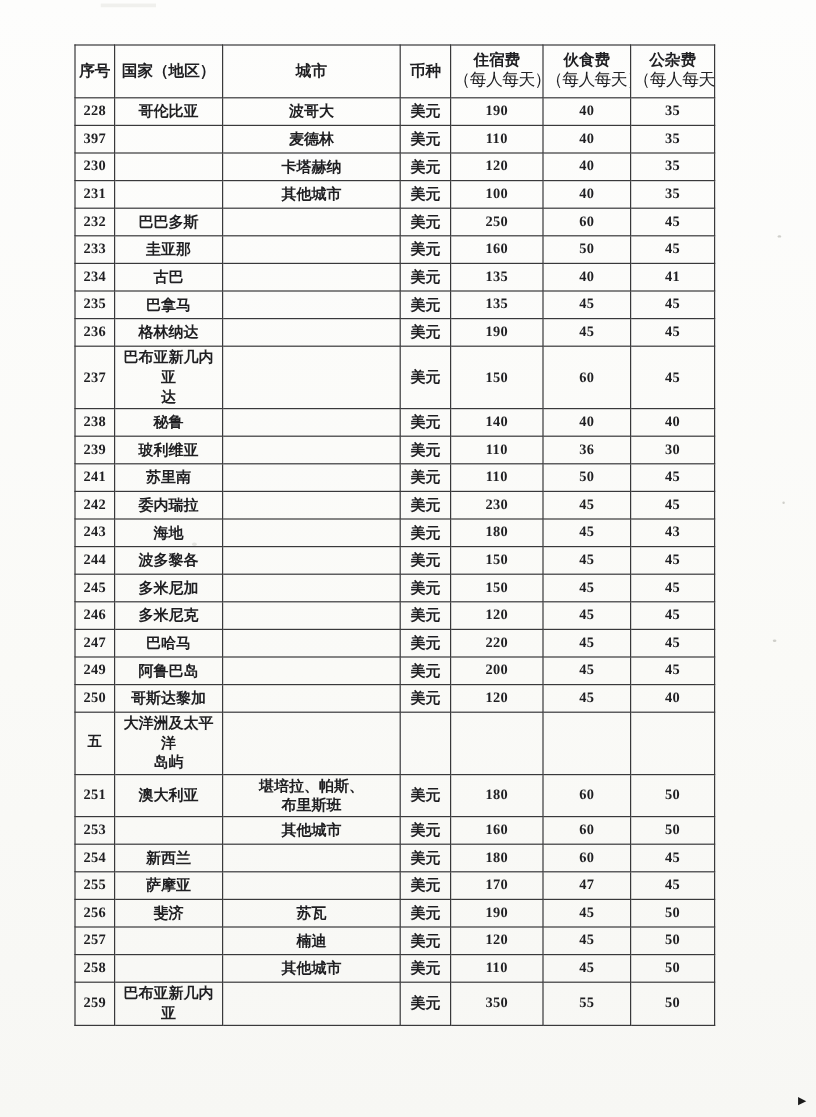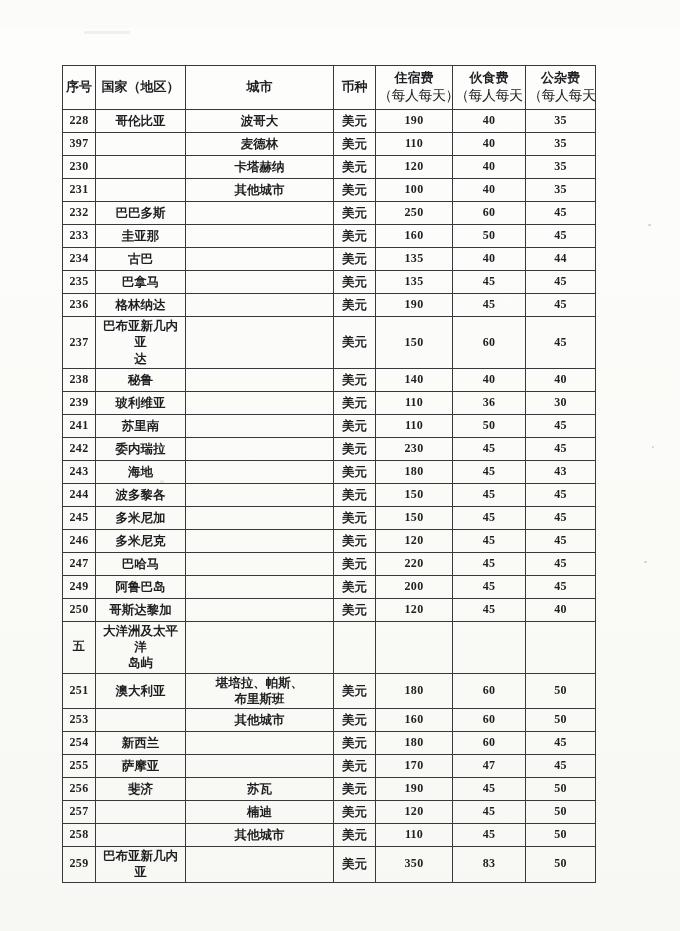--- a/index.html
+++ b/index.html
@@ -4,21 +4,20 @@
 <style>
   html,body { margin:0; padding:0; }
   body {
     width:680px; height:931px; position:relative; overflow:hidden;
     background:#fbfbf9;
     font-family:"Liberation Serif","DejaVu Serif",serif;
   }
   .page {
     position:absolute; inset:0;
     background:linear-gradient(180deg,#fdfdfc 0%,#fafaf7 60%,#f7f7f4 100%);
-    margin-top:28px;
   }
   table.fee-table {
     position:absolute; left:62px; top:37px; width:533px;
     border-collapse:collapse; table-layout:fixed;
   }
   .fee-table th, .fee-table td {
     border:1.6px solid #39393b;
     text-align:center; vertical-align:middle;
     color:#1f1f22; overflow:hidden;
   }
@@ -145,21 +144,21 @@
           <td class="c-meals">50</td>
           <td class="c-misc">45</td>
         </tr>
         <tr>
           <td class="c-no">234</td>
           <td class="c-country">古巴</td>
           <td class="c-city"></td>
           <td class="c-currency">美元</td>
           <td class="c-lodging">135</td>
           <td class="c-meals">40</td>
-          <td class="c-misc">44</td>
+          <td class="c-misc">41</td>
         </tr>
         <tr>
           <td class="c-no">235</td>
           <td class="c-country">巴拿马</td>
           <td class="c-city"></td>
           <td class="c-currency">美元</td>
           <td class="c-lodging">135</td>
           <td class="c-meals">45</td>
           <td class="c-misc">45</td>
         </tr>
@@ -354,20 +353,20 @@
           <td class="c-lodging">110</td>
           <td class="c-meals">45</td>
           <td class="c-misc">50</td>
         </tr>
         <tr>
           <td class="c-no">259</td>
           <td class="c-country">巴布亚新几内亚</td>
           <td class="c-city"></td>
           <td class="c-currency">美元</td>
           <td class="c-lodging">350</td>
-          <td class="c-meals">83</td>
+          <td class="c-meals">55</td>
           <td class="c-misc">50</td>
         </tr>
       </tbody>
   </table>
 
   <span class="corner-mark">▶</span>
 </div>
 
 </body></html>

